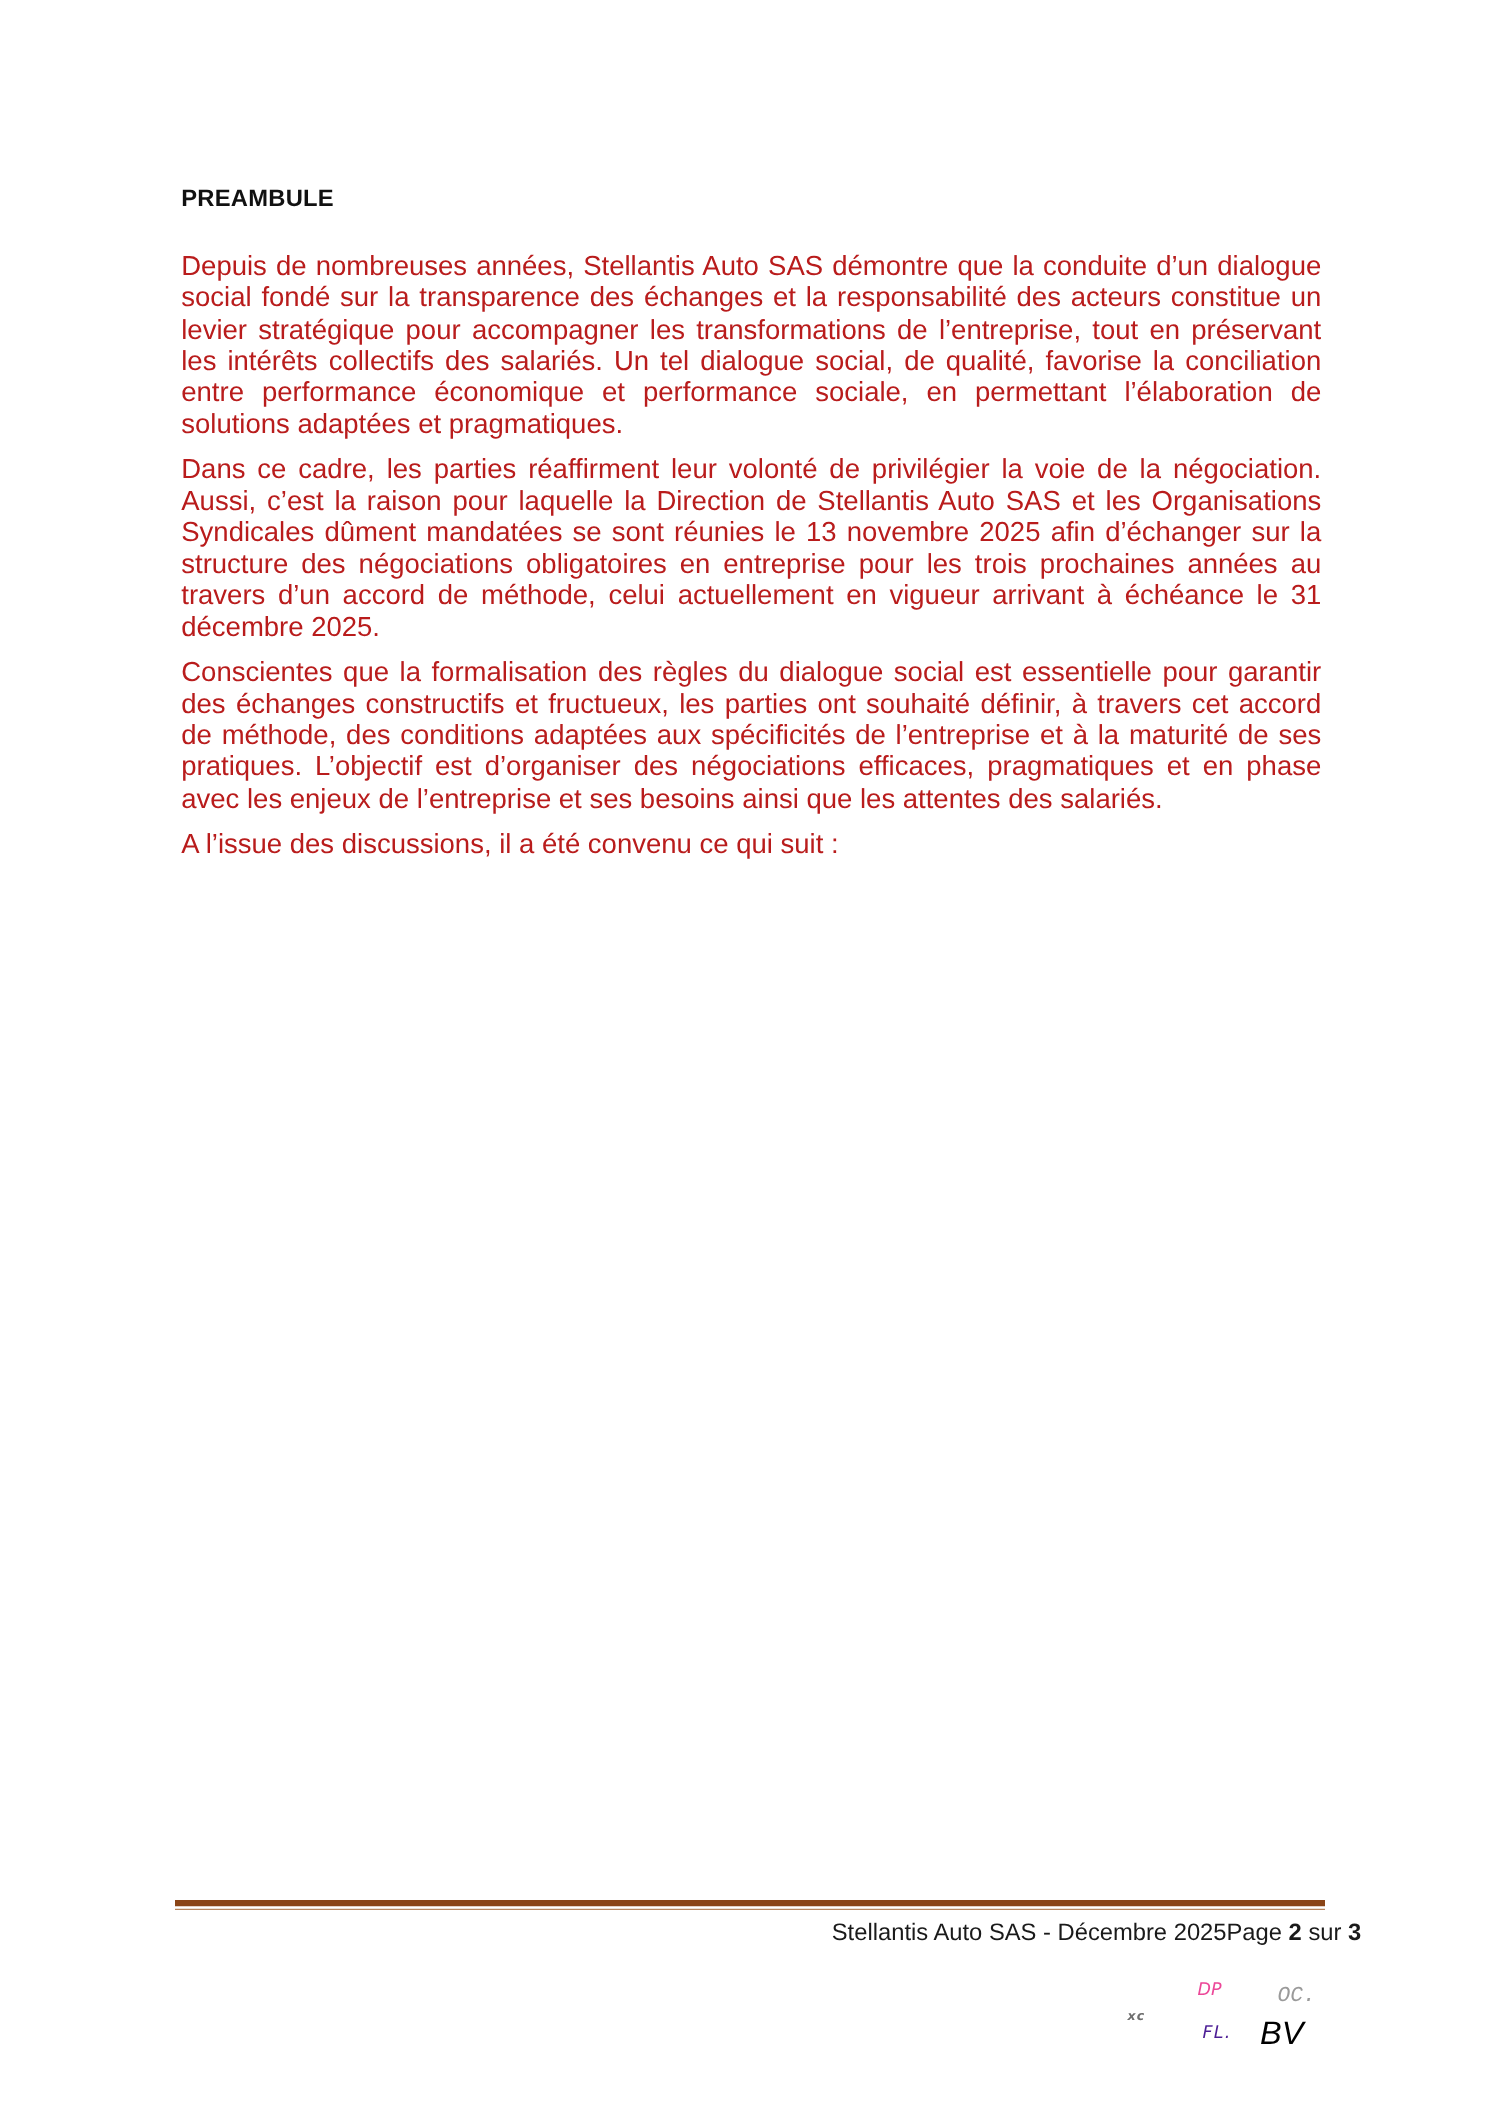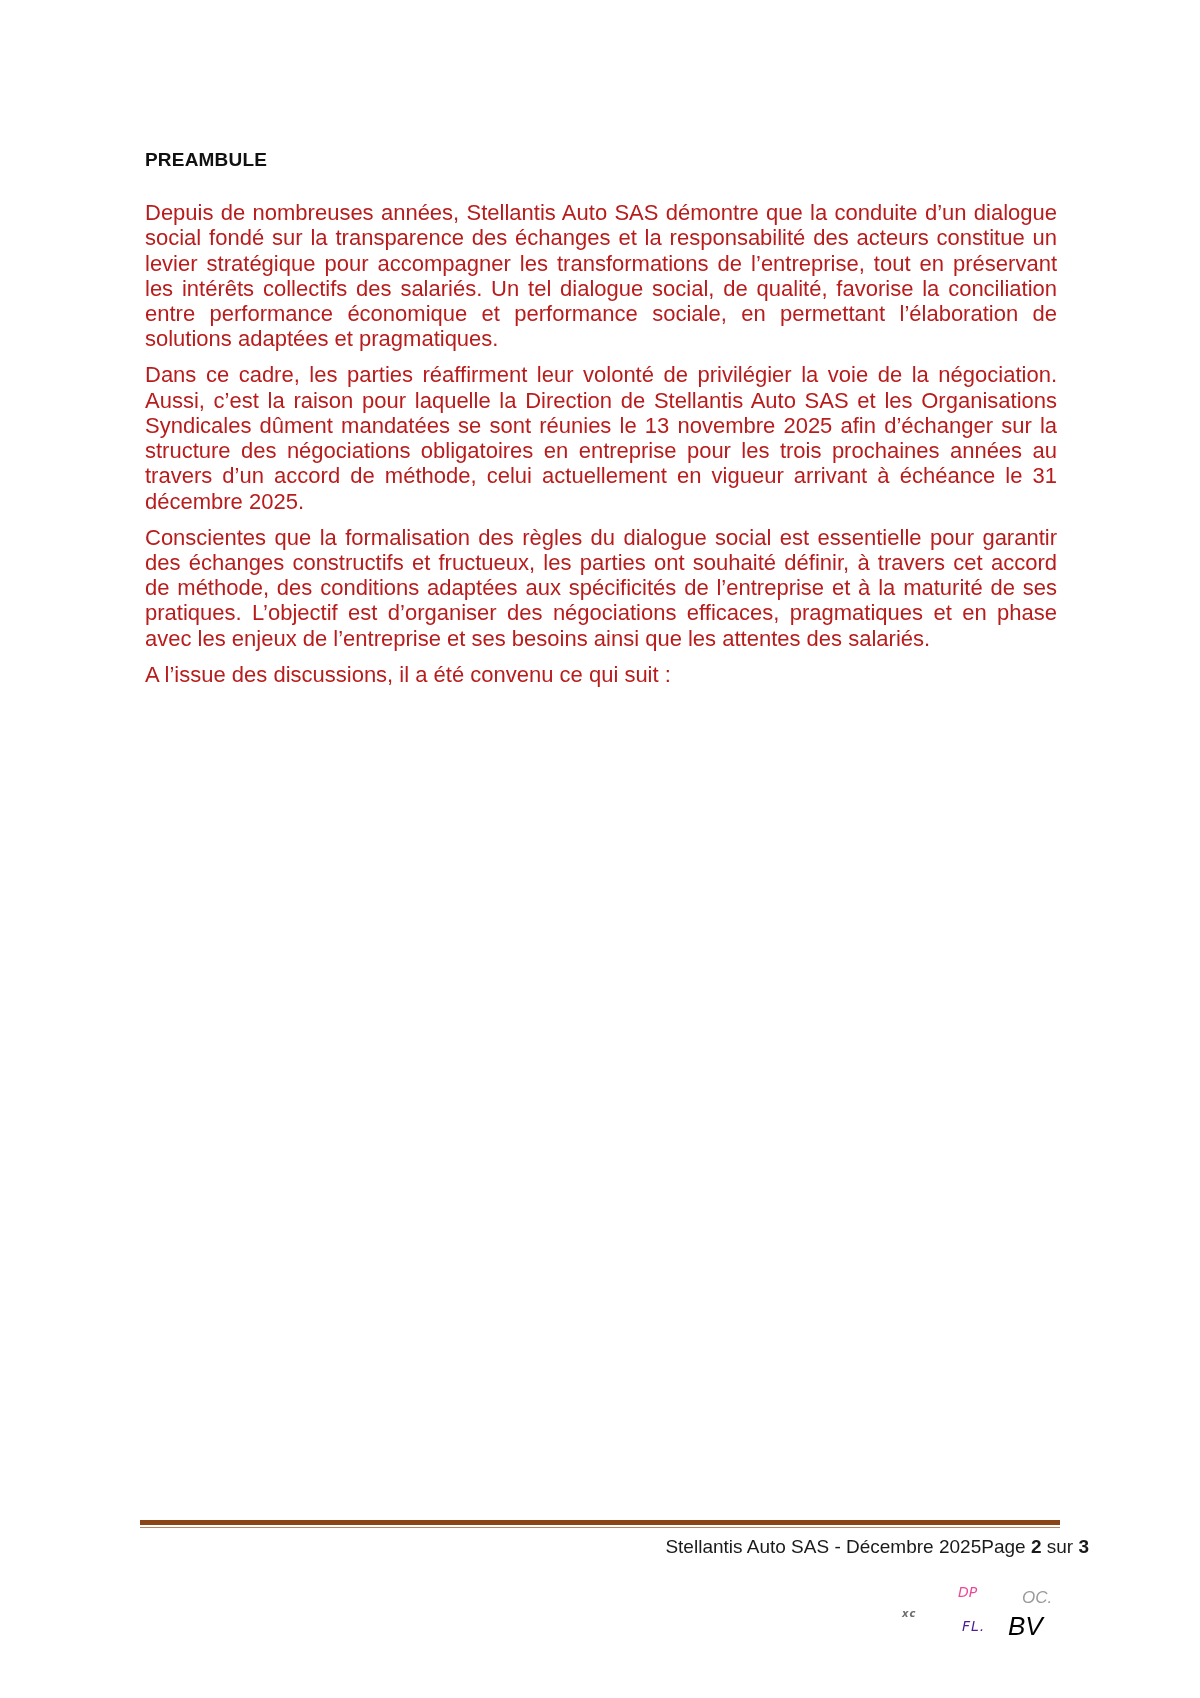--- a/index.html
+++ b/index.html
@@ -83,21 +83,21 @@
       height: 80px;
       font-family: "DejaVu Sans", sans-serif;
       color: #8c8c8c;
     }
     .initials span {
       position: absolute;
       font-style: italic;
     }
     .ini-xc { left: 22px; top: 30px; font-size: 10px; font-weight: bold; color: #6e6e6e; letter-spacing: 1px; }
     .ini-dp { left: 78px; top: 6px; font-size: 14px; color: #ec4899; }
-    .ini-oc { left: 142px; top: 10px; font-size: 17px; color: #9a9a9a; font-family: Liberation Sans, sans-serif; }
+    .ini-oc { left: 142px; top: 10px; font-size: 17px; color: #9a9a9a; font-family: Liberation Mono, monospace; }
     .ini-fl { left: 82px; top: 40px; font-size: 14px; color: #4c1d95; letter-spacing: 1px; }
     .ini-bv { left: 128px; top: 33px; font-size: 26px; color: #000000; font-family: Liberation Sans, sans-serif; }
   </style>
 </head>
 <body>
 
 <div class="page">
 
   <div class="content">
     <div class="heading">PREAMBULE</div>

